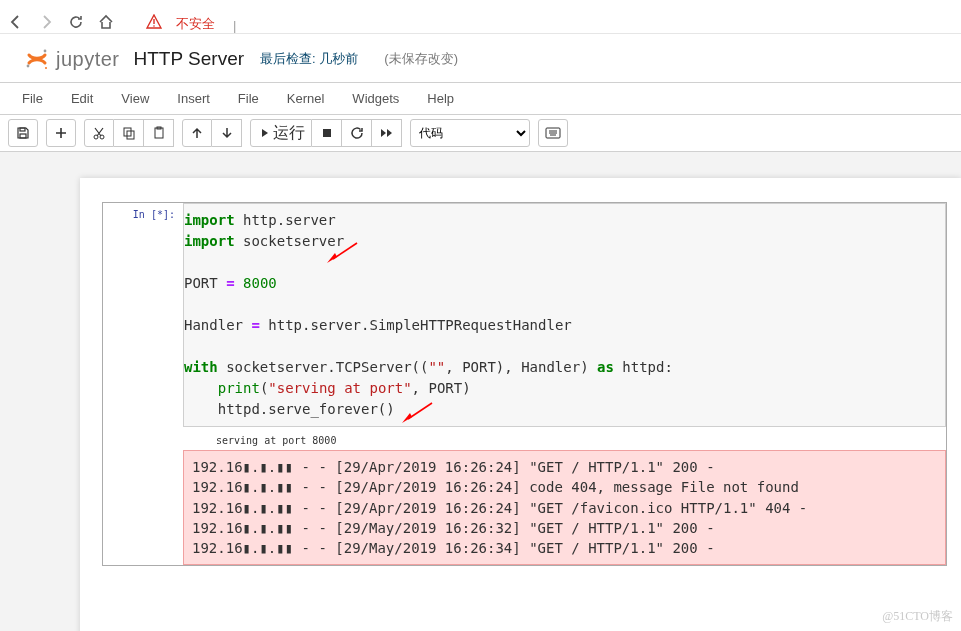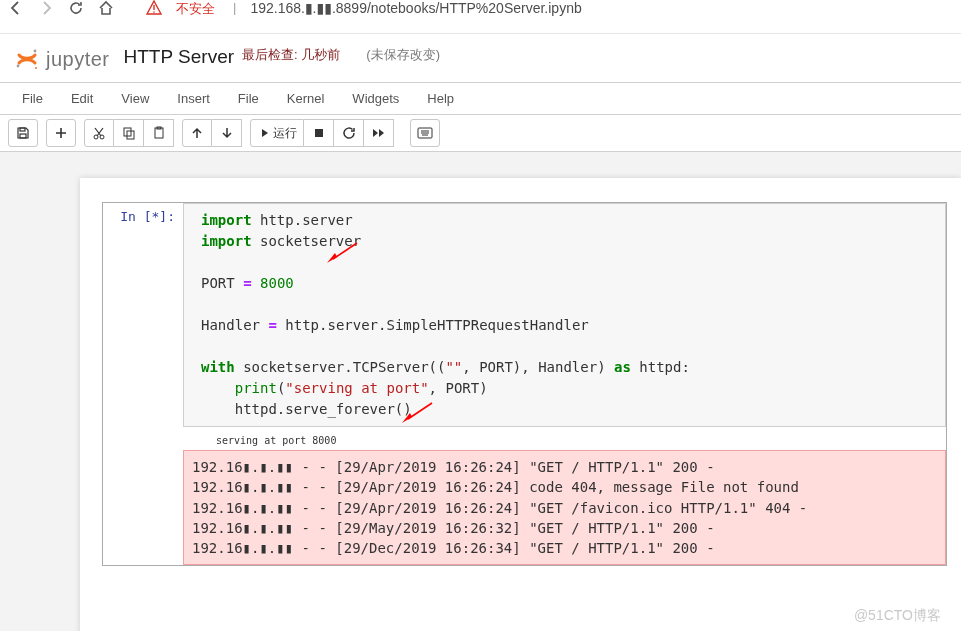--- a/index.html
+++ b/index.html
@@ -24,45 +24,45 @@
     height:631px;
     overflow:hidden;
     position:relative;
   }
   
   .chrome{
     height:34px;
     background:#fff;
     border-bottom:1px solid #e6e6e6;
     display:flex;
-    align-items:flex-start;
+    align-items:flex-end;
     padding:0 8px;
     gap:14px;
   }
   .chrome svg{flex:0 0 auto;}
   .nav-ico{color:#5a5a5a;}
   .nav-ico.disabled{color:#bcbcbc;}
   .warn-ico{color:#d93025;}
   .insecure{color:#d93025;font-size:13px;margin-right:4px;}
   .url-sep{color:#9e9e9e;}
   .url{color:#4d4d4d;font-size:14px;}
   
   .page{
     background:#fff;
   }
   .jp-head{
     display:flex;
-    align-items:flex-start;
-    padding:12px 14px 6px 14px;
+    align-items:center;
+    padding:12px 14px 6px 24px;
     gap:4px;
   }
   .logo-wrap{display:flex;align-items:center;gap:6px;margin-right:10px;}
   .jup-text{font-size:20px;color:#757575;letter-spacing:0.5px;}
   .nb-name{font-size:19px;color:#202020;}
-  .checkpoint{font-size:13px;color:#7f1d1d;margin-left:4px;}
+  .checkpoint{font-size:13px;color:#0c4a6e;margin-left:12px;}
   .unsaved{font-size:13px;color:#7a7a7a;margin-left:22px;}
   
   .menubar{
     border-top:1px solid var(--grey-border);
     border-bottom:1px solid var(--grey-border);
     display:flex;
     padding:0 8px;
     margin-top:4px;
   }
   .menubar .m{
@@ -83,21 +83,21 @@
     border:1px solid #c8c8c8;
     background:#fff;
     height:28px;
     min-width:30px;
     display:flex;
     align-items:center;
     justify-content:center;
     border-radius:3px;
     color:#333;
     cursor:pointer;
-    font-size:12px;
+    font-size:16px;
     padding:0 6px;
   }
   .btn + .btn.group{border-left:none;border-radius:0;}
   .btn.group-first{border-radius:3px 0 0 3px;}
   .btn.group-last{border-radius:0 3px 3px 0;}
   .tb-gap{width:8px;}
   .btn svg{display:block;}
   .runtext{margin-left:4px;}
   select.celltype{
     height:28px;
@@ -124,30 +124,30 @@
     display:flex;
     border:1px solid transparent;
   }
   .cell.running{border-color:#ababab;}
   .prompt{
     width:80px;
     flex:0 0 80px;
     text-align:right;
     padding:6px 8px 0 0;
     font-family:monospace;
-    font-size:13px;
+    font-size:10px;
     color:#303F9F;
   }
   .code-area{
     flex:1;
   }
   .input{
     border:1px solid var(--cell-border);
     background:#f7f7f7;
-    padding:6px 17px;
+    padding:6px 0;
     font-family:monospace;
     font-size:14px;
     line-height:1.5;
     white-space:pre;
   }
   .output-text{
     padding:8px 8px 4px 8px;
     font-family:monospace;
     font-size:10px;
     margin-left:25px;
@@ -166,25 +166,25 @@
   .num{color:var(--code-green);}
   .str{color:var(--code-red);}
   .builtin{color:var(--code-green);}
   
   .arrow{position:absolute;}
   .arrow svg line{stroke:#ff0000;stroke-width:1.6;}
   .arrow svg polygon{fill:#ff0000;}
   
   .wm{
     position:absolute;
-    right:20px;
+    right:8px;
     bottom:6px;
     color:#c9c9c9;
-    font-size:14px;
-    font-family:Liberation Sans, sans-serif;
+    font-size:12px;
+    font-family:Liberation Serif, serif;
   }
 </style>
 </head>
 <body>
 
 <div class="chrome">
   <span class="nav-ico">
     <svg width="16" height="16" viewBox="0 0 16 16">
         <path d="M10 2 L4 8 L10 14" fill="none" stroke="currentColor" stroke-width="1.8"></path>
       </svg>
@@ -208,21 +208,20 @@
   <span style="width:4px"></span>
   <span class="warn-ico">
     <svg width="16" height="16" viewBox="0 0 16 16">
         <path d="M8 1 L15 14 H1 Z" fill="none" stroke="currentColor" stroke-width="1.4"></path>
         <line x1="8" y1="5" x2="8" y2="10" stroke="currentColor" stroke-width="1.4"></line>
         <circle cx="8" cy="12" r="0.8" fill="currentColor"></circle>
       </svg>
   </span>
   <span class="insecure">不安全</span>
   <span class="url-sep">|</span>
-  <span class="url">192.168.▮.▮▮.8899/notebooks/HTTP%20Server.ipynb</span>
 </div>
 
 <div class="page">
 
   <div class="jp-head">
     <div class="logo-wrap">
       <svg width="26" height="26" viewBox="0 0 26 26">
         <path d="M5 9 A9 6 0 0 0 21 9" fill="none" stroke="#f37626" stroke-width="3" stroke-linecap="round"></path>
         <path d="M5 17 A9 6 0 0 1 21 17" fill="none" stroke="#f37626" stroke-width="3" stroke-linecap="round"></path>
         <circle cx="4" cy="20" r="1.4" fill="#9e9e9e"></circle>
@@ -312,20 +311,23 @@
           <path d="M12 7a5 5 0 1 1-1.5-3.5" fill="none" stroke="#333" stroke-width="1.5"></path>
           <path d="M12 2v3h-3" fill="none" stroke="#333" stroke-width="1.5"></path>
         </svg>
     </div>
     <div class="btn group group-last">
       <svg width="14" height="12" viewBox="0 0 14 12">
           <path d="M1 2l5 4-5 4zM7 2l5 4-5 4z" fill="#333"></path>
         </svg>
     </div>
     <div class="tb-gap"></div>
+    <select class="celltype">
+      <option>代码</option>
+    </select>
     <div class="tb-gap"></div>
     <div class="btn">
       <svg width="16" height="12" viewBox="0 0 16 12">
           <rect x="1" y="1" width="14" height="10" rx="1" fill="none" stroke="#333"></rect>
           <line x1="4" y1="4" x2="12" y2="4" stroke="#333"></line>
           <line x1="4" y1="6" x2="12" y2="6" stroke="#333"></line>
           <line x1="5" y1="8" x2="11" y2="8" stroke="#333"></line>
         </svg>
     </div>
   </div>
@@ -343,21 +345,21 @@
 <span>Handler </span><span class="op">=</span><span> http.server.SimpleHTTPRequestHandler</span>
 
 <span class="kw">with</span><span> socketserver.TCPServer((</span><span class="str">""</span><span>, PORT), Handler) </span><span class="kw">as</span><span> httpd:</span>
 <span>    </span><span class="builtin">print</span><span>(</span><span class="str">"serving at port"</span><span>, PORT)</span>
 <span>    </span><span>httpd.serve_forever()</span></div>
           <div class="output-text">serving at port 8000</div>
 <div class="output-err"><span>192.16▮.▮.▮▮ - - [29/Apr/2019 16:26:24] "GET / HTTP/1.1" 200 -</span>
 <span>192.16▮.▮.▮▮ - - [29/Apr/2019 16:26:24] code 404, message File not found</span>
 <span>192.16▮.▮.▮▮ - - [29/Apr/2019 16:26:24] "GET /favicon.ico HTTP/1.1" 404 -</span>
 <span>192.16▮.▮.▮▮ - - [29/May/2019 16:26:32] "GET / HTTP/1.1" 200 -</span>
-<span>192.16▮.▮.▮▮ - - [29/Dec/2019 16:26:34] "GET / HTTP/1.1" 200 -</span></div>
+<span>192.16▮.▮.▮▮ - - [29/May/2019 16:26:34] "GET / HTTP/1.1" 200 -</span></div>
         </div>
       </div>
 
       <div class="arrow" style="left:247px;top:63px;">
         <svg width="32" height="22">
             <line x1="30" y1="2" x2="6" y2="18"></line>
             <polygon points="0,22 10,16 8,12"></polygon>
           </svg>
       </div>
       <div class="arrow" style="left:322px;top:223px;">

